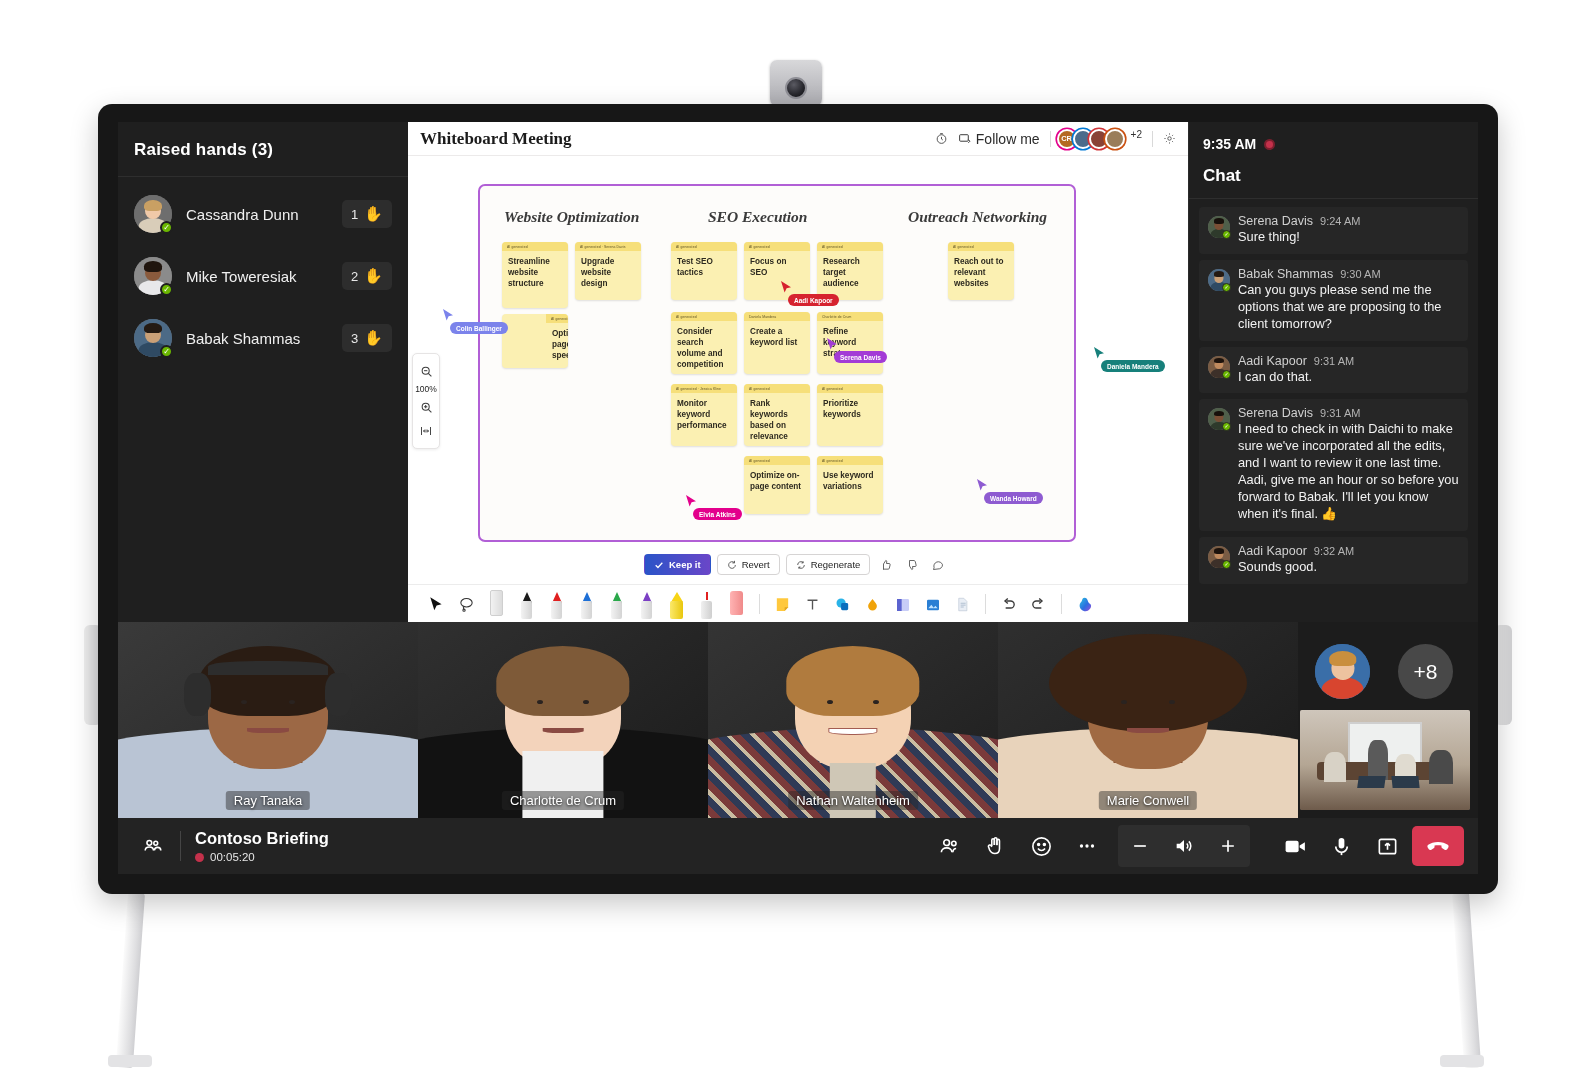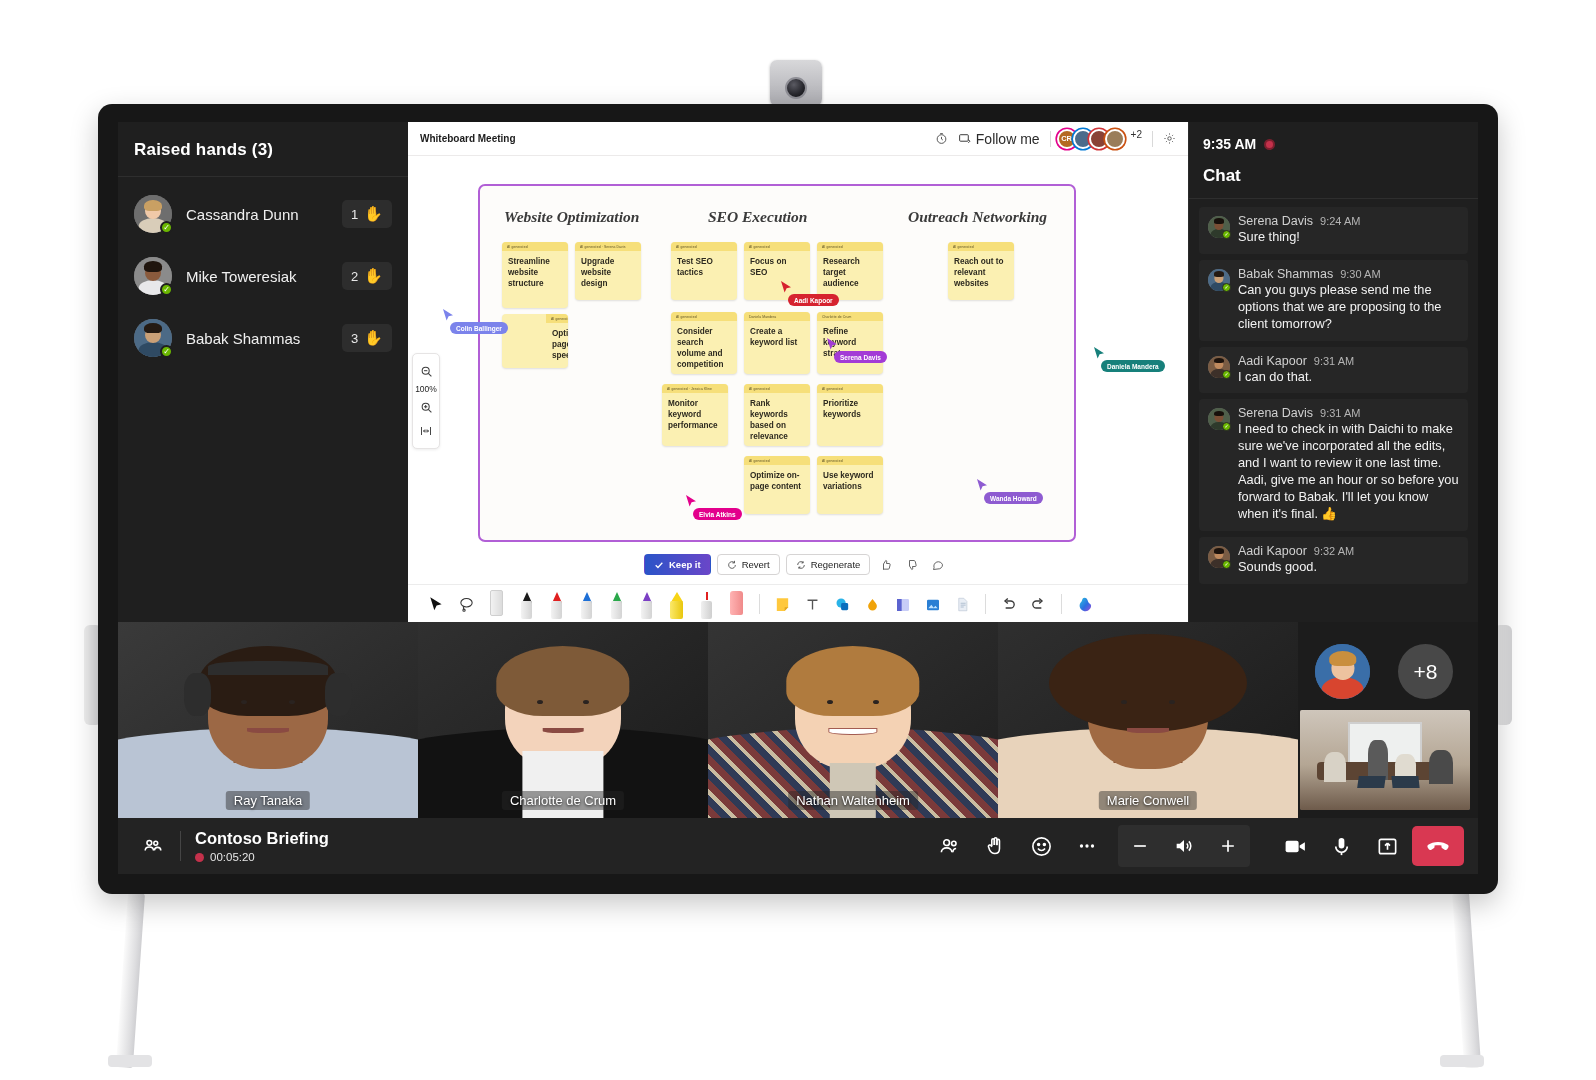--- a/index.html
+++ b/index.html
@@ -105,21 +105,21 @@
   }
   .hand-num { color: #e8e8e8; font-size: 13px; }
   .hand-emoji { font-size: 15px; }
 
   
   .wb { flex: 1 1 auto; height: 500px; background: #fff; position: relative; display: flex; flex-direction: column; }
   .wb-header {
     height: 34px; flex: 0 0 34px; display: flex; align-items: center;
     padding: 0 12px; border-bottom: 1px solid #eceaea; background: #fff;
   }
-  .wb-title { font-size: 10px; color: #1b1b1b; font-weight: 600; }
+  .wb-title { font-size: 17px; color: #1b1b1b; font-weight: 600; font-family: Liberation Serif, serif; }
   .wb-hdr-right { margin-left: auto; display: flex; align-items: center; gap: 10px; }
   .hdr-icon { color: #4a4a4a; display: flex; align-items: center; }
   .follow-me { display: flex; align-items: center; gap: 5px; font-size: 14px; color: #2b2b2b; }
   .hdr-divider { width: 1px; height: 16px; background: #d9d9d9; }
   .facepile { display: flex; align-items: flex-start; }
   .fp {
     width: 20px; height: 20px; border-radius: 50%; margin-left: -4px;
     border: 2px solid #fff; position: relative; overflow: hidden;
     display: flex; align-items: center; justify-content: center;
     font-size: 7.5px; color: #fff; font-weight: bold;
@@ -473,21 +473,21 @@
           </div>
           <div class="note" style="left:336px; top:156px; width:66px; height:62px;">
             <div class="note-hdr">Daniela Mandera</div>
             <div class="note-body">Create a keyword list</div>
           </div>
           <div class="note" style="left:409px; top:156px; width:66px; height:62px;">
             <div class="note-hdr">Charlotte de Crum</div>
             <div class="note-body">Refine keyword strategy</div>
           </div>
 
-          <div class="note" style="left:254px; top:228px; width:66px; height:62px;">
+          <div class="note" style="left:263px; top:228px; width:66px; height:62px;">
             <div class="note-hdr">AI generated · Jessica Kline</div>
             <div class="note-body">Monitor keyword performance</div>
           </div>
           <div class="note" style="left:336px; top:228px; width:66px; height:62px;">
             <div class="note-hdr">AI generated</div>
             <div class="note-body">Rank keywords based on relevance</div>
           </div>
           <div class="note" style="left:409px; top:228px; width:66px; height:62px;">
             <div class="note-hdr">AI generated</div>
             <div class="note-body">Prioritize keywords</div>

